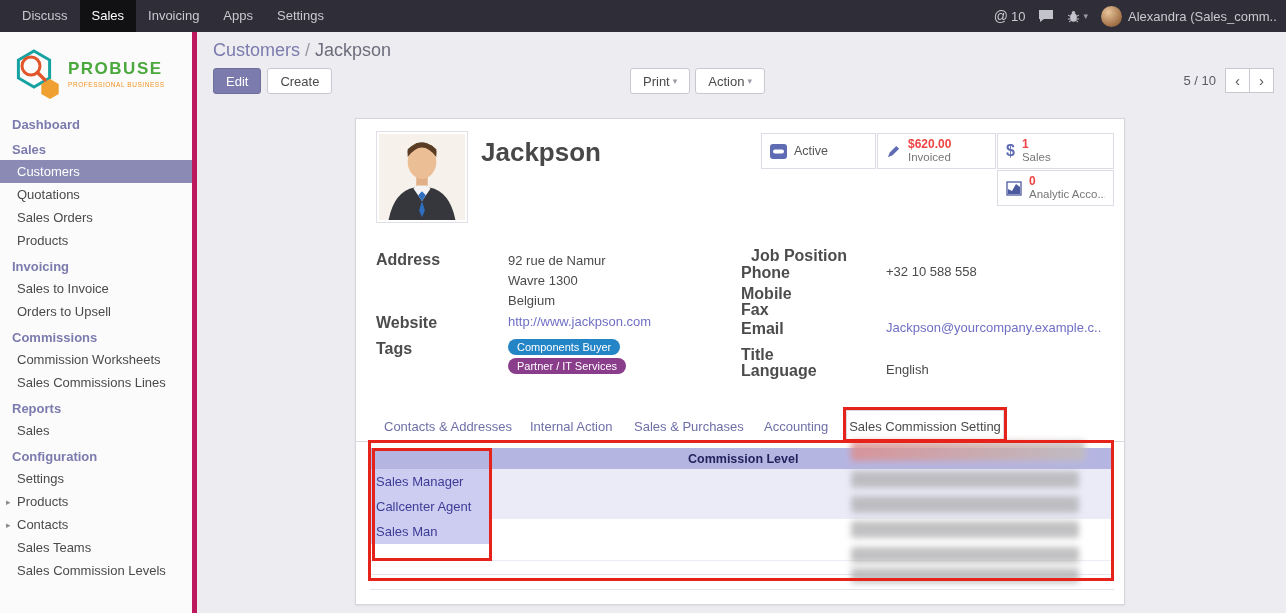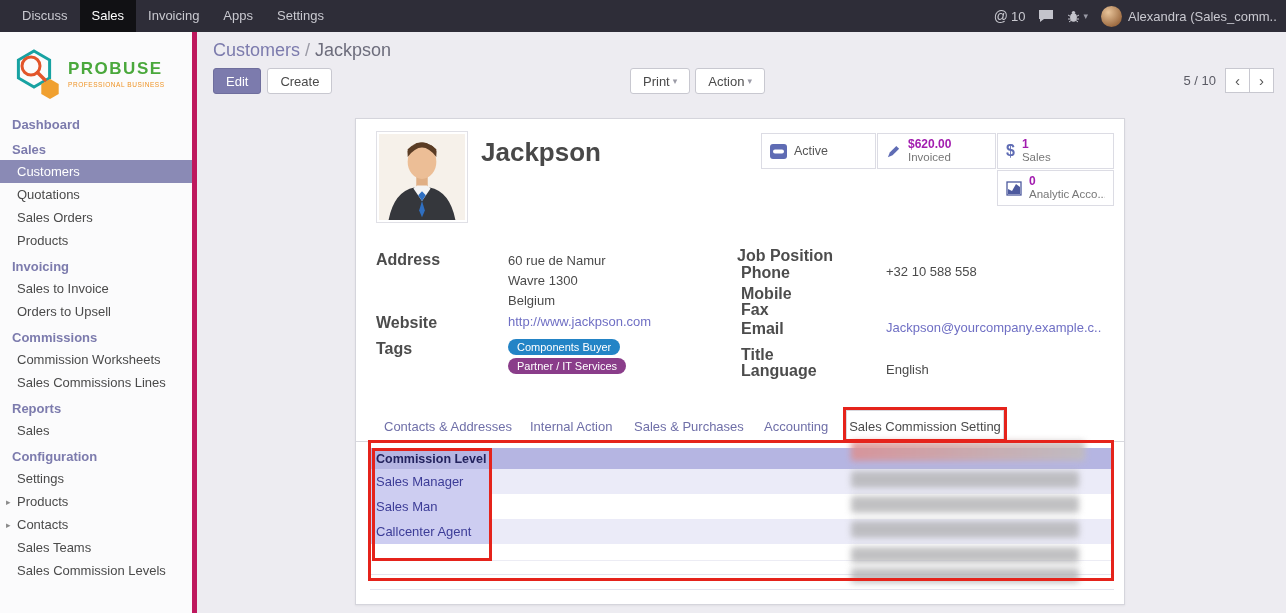--- a/index.html
+++ b/index.html
@@ -52,21 +52,21 @@
   
   .sheet { position:absolute; left:158px; top:86px; width:770px; height:487px; background:#fff;
            border:1px solid #d5d5dc; box-shadow:0 1px 2px rgba(0,0,0,.06); }
   .avatar-box { position:absolute; left:20px; top:12px; width:92px; height:92px; background:#fff;
                 border:1px solid #e0e0e6; padding:2px; cursor:pointer; }
   .customer-title { position:absolute; left:125px; top:18px; font-size:26px; font-weight:600; color:#484848; }
 
   .stat { position:absolute; height:36px; border:1px solid #dcdce4; background:#fff; display:flex;
           align-items:center; padding:0 8px; gap:7px; cursor:pointer; }
   .stat-col { display:flex; flex-direction:column; line-height:1.2; overflow:hidden; }
-  .stat-val { font-weight:bold; font-size:12px; color:#a21caf; white-space:nowrap; }
+  .stat-val { font-weight:bold; font-size:12px; color:#ef4444; white-space:nowrap; }
   .stat-label { font-size:11.5px; color:#777; white-space:nowrap; }
   .stat-single { font-size:12.5px; color:#555; }
   .stat-ico { display:flex; align-items:center; flex:0 0 auto; }
   .dollar-glyph { color:#5f6cb4; font-weight:bold; font-size:16px; }
 
   .flabel { position:absolute; font-size:16px; font-weight:bold; color:#4c4c4c; white-space:nowrap; }
   .fvalue { position:absolute; font-size:13px; color:#4a4a4a; white-space:nowrap; }
   .fvalue.link { color: var(--link, #6f6fc4); cursor:pointer; }
   .addr-lines div { line-height:20px; }
   .tags-col { position:absolute; display:flex; flex-direction:column; align-items:flex-start; gap:3px; }
@@ -76,21 +76,21 @@
 
   
   .tab { position:absolute; top:300px; font-size:13px; color:#6f6fa8; cursor:pointer; white-space:nowrap; }
   .tabs-border { position:absolute; left:0; top:322px; width:768px; height:1px; background:#d8d8de; }
   .tab-active { position:absolute; left:490px; top:291px; width:158px; height:32px; line-height:31px; text-align:center;
                 background:#fff; border:1px solid #d8d8de; border-bottom:none; color:#4a4a4a; font-size:13px;
                 cursor:pointer; z-index:2; }
 
   
   .ctable { position:absolute; left:14px; top:329px; width:744px; }
-  .thead { height:21px; background: var(--table-header-bg, #b5b5e2); display:flex; align-items:center; }
+  .thead { height:21px; background: var(--table-header-bg, #b5b5e2); display:flex; align-items:center;justify-content:center; }
   .hcell { width:120px; padding-left:6px; font-weight:bold; font-size:12.5px; color:#23235e; cursor:pointer; }
   .trow { height:25px; display:flex; align-items:stretch; font-size:13px;text-align:right; }
   .trow.odd { background: var(--row-stripe, #ebebf8); }
   .trow.even { background:#fff; }
   .lcell { width:120px; background: var(--table-cell-bg, #cdcdf1); color:#3c3c97; display:flex; align-items:center;
            padding-left:6px; cursor:pointer; }
   .empty-row { height:17px; background:#fff; border-bottom:1px solid #ececf4; }
   .sep-line { position:absolute; left:14px; width:744px; height:1px; background:#e4e4ee; }
 
   
@@ -261,33 +261,33 @@
             </svg>
         </span>
         <span class="stat-col">
           <span class="stat-val">0</span>
           <span class="stat-label">Analytic Acco...</span>
         </span>
       </div>
 
       <div class="flabel" style="left:20px; top:132px;">Address</div>
       <div class="fvalue addr-lines" style="left:152px; top:132px;">
-        <div>60 rue de Namur</div>
+        <div>92 rue de Namur</div>
         <div>Wavre 1300</div>
         <div>Belgium</div>
       </div>
       <div class="flabel" style="left:20px; top:195px;">Website</div>
       <div class="fvalue link" style="left:152px; top:195px;">http://www.jackpson.com</div>
       <div class="flabel" style="left:20px; top:221px;">Tags</div>
       <div class="tags-col" style="left:152px; top:220px;">
         <span class="tag blue">Components Buyer</span>
         <span class="tag purple">Partner / IT Services</span>
       </div>
 
-      <div class="flabel" style="left:381px; top:128px;">Job Position</div>
+      <div class="flabel" style="left:395px; top:128px;">Job Position</div>
       <div class="fvalue" style="left:530px; top:128px;"></div>
       <div class="flabel" style="left:385px; top:145px;">Phone</div>
       <div class="fvalue" style="left:530px; top:145px;">+32 10 588 558</div>
       <div class="flabel" style="left:385px; top:166px;">Mobile</div>
       <div class="fvalue" style="left:530px; top:166px;"></div>
       <div class="flabel" style="left:385px; top:182px;">Fax</div>
       <div class="fvalue" style="left:530px; top:182px;"></div>
       <div class="flabel" style="left:385px; top:201px;">Email</div>
       <div class="fvalue link" style="left:530px; top:201px;">Jackpson@yourcompany.example.c..</div>
       <div class="flabel" style="left:385px; top:227px;">Title</div>
@@ -302,25 +302,25 @@
       <div class="tabs-border"></div>
       <div class="tab-active">Sales Commission Setting</div>
 
       <div class="ctable">
         <div class="thead">
           <div class="hcell">Commission Level</div>
         </div>
         <div class="trow odd">
           <div class="lcell">Sales Manager</div>
         </div>
+        <div class="trow odd">
+          <div class="lcell">Callcenter Agent</div>
+        </div>
         <div class="trow even">
           <div class="lcell">Sales Man</div>
-        </div>
-        <div class="trow odd">
-          <div class="lcell">Callcenter Agent</div>
         </div>
         <div class="empty-row"></div>
       </div>
       <div class="sep-line" style="top:455px;"></div>
       <div class="sep-line" style="top:470px;"></div>
 
       <div class="blur red" style="left:495px; top:322px; width:234px; height:20px;"></div>
       <div class="blur gray" style="left:495px; top:352px; width:228px; height:17px;"></div>
       <div class="blur gray" style="left:495px; top:377px; width:228px; height:17px;"></div>
       <div class="blur gray" style="left:495px; top:402px; width:228px; height:17px;"></div>

